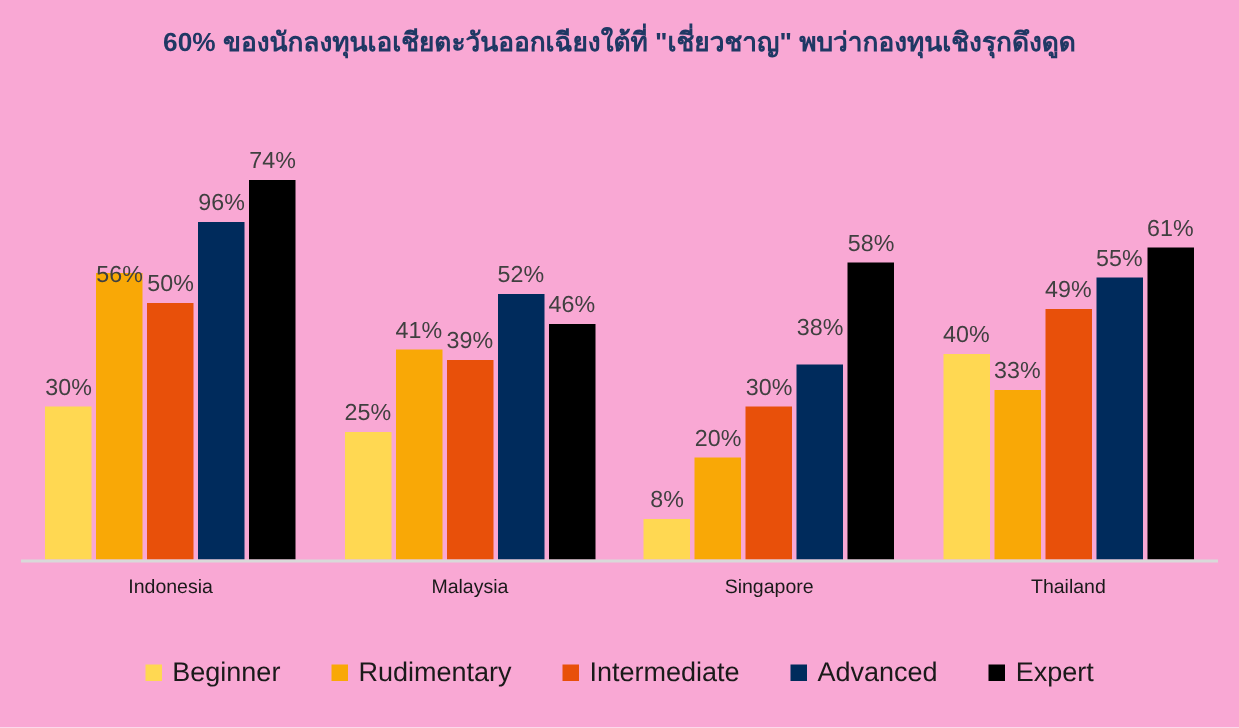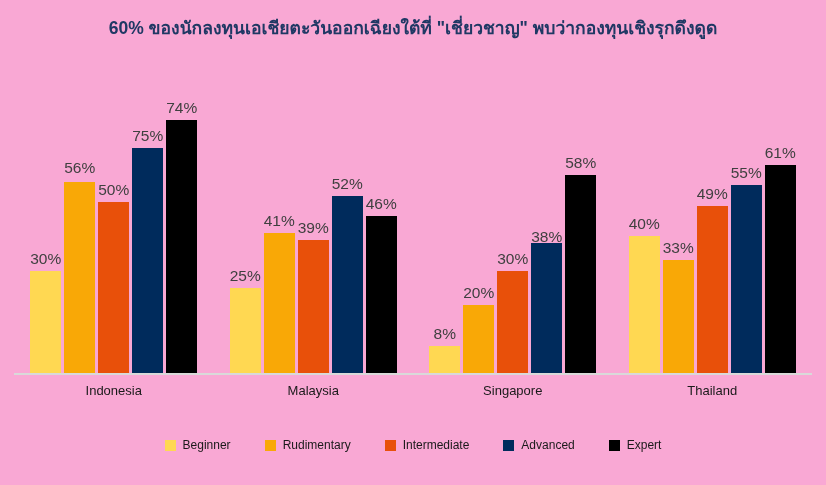--- a/index.html
+++ b/index.html
@@ -131,21 +131,21 @@
     margin: 0 17px;
   }
   .legend-swatch {
     width: 11px;
     height: 11px;
     margin-right: 7px;
     display: inline-block;
   }
   .legend-text {
     color: #1a1a1a;
-    font-size: 12px;
+    font-size: 18px;
     font-family: "Liberation Sans", sans-serif;
     white-space: nowrap;
   }
 </style>
 </head>
 <body>
 
 <div id="chart-root">
 
   <div class="chart-title">
@@ -153,29 +153,29 @@
   </div>
 
   <div class="plot-area">
     <div class="groups" id="groups">
         <div class="group">
           <div class="bar-slot">
             <span class="bar-label" style="bottom: 106px;">30%</span>
             <div class="bar" style="height: 102px; background: rgb(255, 216, 82);"></div>
           </div>
           <div class="bar-slot">
-            <span class="bar-label" style="bottom: 197px; text-align: right;">56%</span>
+            <span class="bar-label" style="bottom: 181px; text-align: right;">56%</span>
             <div class="bar" style="height: 191px; background: rgb(249, 168, 6);"></div>
           </div>
           <div class="bar-slot">
             <span class="bar-label" style="bottom: 175px;">50%</span>
             <div class="bar" style="height: 171px; background: rgb(232, 80, 10);"></div>
           </div>
           <div class="bar-slot">
-            <span class="bar-label" style="bottom: 229px;">75%</span>
+            <span class="bar-label" style="bottom: 229px;">96%</span>
             <div class="bar" style="height: 225px; background: rgb(0, 43, 92);"></div>
           </div>
           <div class="bar-slot">
             <span class="bar-label" style="bottom: 257px;">74%</span>
             <div class="bar" style="height: 253px; background: rgb(0, 0, 0);"></div>
           </div>
         </div>
         <div class="group">
           <div class="bar-slot">
             <span class="bar-label" style="bottom: 89px;">25%</span>
@@ -205,21 +205,21 @@
           </div>
           <div class="bar-slot">
             <span class="bar-label" style="bottom: 72px;">20%</span>
             <div class="bar" style="height: 68px; background: rgb(249, 168, 6);"></div>
           </div>
           <div class="bar-slot">
             <span class="bar-label" style="bottom: 106px;">30%</span>
             <div class="bar" style="height: 102px; background: rgb(232, 80, 10);"></div>
           </div>
           <div class="bar-slot">
-            <span class="bar-label" style="bottom: 128px;">38%</span>
+            <span class="bar-label" style="bottom: 146px;">38%</span>
             <div class="bar" style="height: 130px; background: rgb(0, 43, 92);"></div>
           </div>
           <div class="bar-slot">
             <span class="bar-label" style="bottom: 202px;">58%</span>
             <div class="bar" style="height: 198px; background: rgb(0, 0, 0);"></div>
           </div>
         </div>
         <div class="group">
           <div class="bar-slot">
             <span class="bar-label" style="bottom: 141px;">40%</span>

